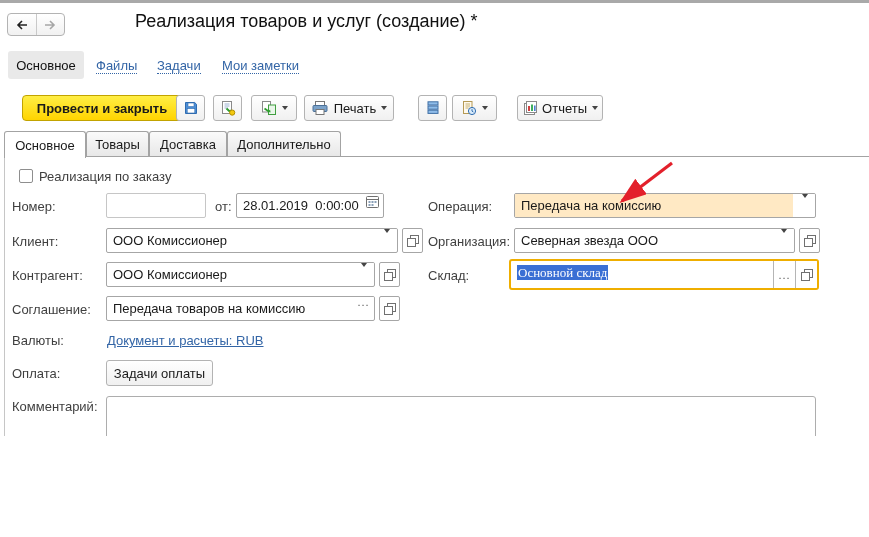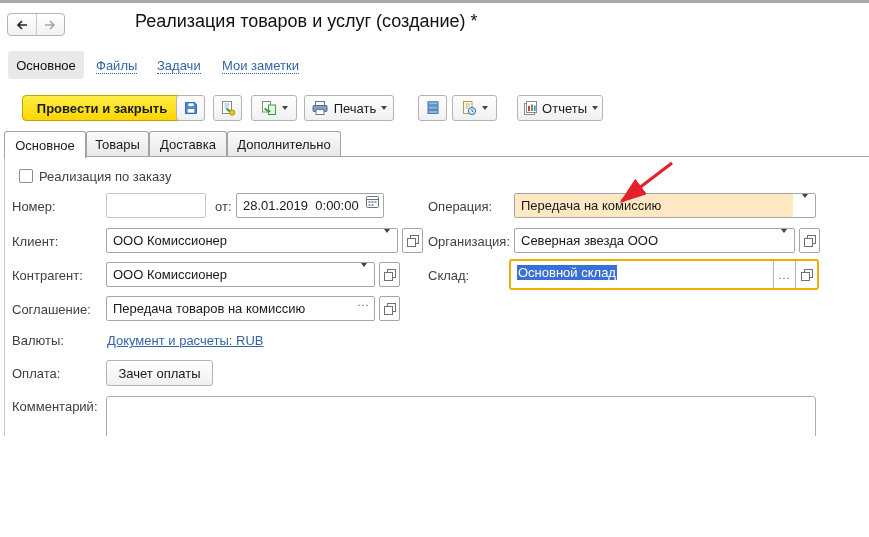--- a/index.html
+++ b/index.html
@@ -49,21 +49,21 @@
   .fseg{width:21px;display:flex;align-items:center;justify-content:center;background:#fff;cursor:pointer;}
   .fopen{position:absolute;width:21px;height:25px;box-sizing:border-box;border:1px solid #a6a6a6;
          border-radius:2px;background:#fff;display:flex;align-items:center;justify-content:center;cursor:pointer;}
   .ellip{color:#555;font-size:11px;letter-spacing:1px;line-height:10px;}
 
   .ninput{position:absolute;left:106px;top:193px;width:100px;height:25px;box-sizing:border-box;
           border:1px solid #c6c6c6;border-radius:2px;padding:0 6px;font:13px "Liberation Sans",sans-serif;}
 
   .focusring{position:absolute;left:509px;top:259px;width:310px;height:31px;box-sizing:border-box;
              border:2px solid #efae00;border-radius:3px;background:#fff;display:flex;align-items:stretch;overflow:hidden;}
-  .sel{background:#3a6fd4;color:#fff;padding:0 1px;}
+  .sel{background:#3a6fd4;color:#fff;padding:0 1px;font-family:Liberation Serif, serif;}
 
   .linkfield{position:absolute;color:#3365a6;text-decoration:underline;cursor:pointer;white-space:nowrap;}
   .btn-plain{position:absolute;box-sizing:border-box;background:linear-gradient(#fff,#f0f0f0);
              border:1px solid #b3b3b3;border-radius:3px;display:flex;align-items:center;justify-content:center;cursor:pointer;}
 
   .checkbox{position:absolute;left:19px;top:169px;width:14px;height:14px;box-sizing:border-box;
             border:1px solid #8e8e8e;border-radius:2px;background:#fff;cursor:pointer;}
 
   .comment{position:absolute;left:106px;top:396px;width:710px;height:85px;box-sizing:border-box;
            border:1px solid #adadad;border-radius:3px;resize:none;font:13px "Liberation Sans",sans-serif;
@@ -291,20 +291,20 @@
     <svg width="14" height="14">
       <rect x="4.5" y="1.5" width="8" height="8" fill="#fff" stroke="#707070"></rect>
       <rect x="1.5" y="4.5" width="8" height="8" fill="#fff" stroke="#707070"></rect>
     </svg>
   </div>
 
   <div class="lbl" style="left:12px;top:333px;">Валюты:</div>
   <div class="linkfield" style="left:107px;top:333px;">Документ и расчеты: RUB</div>
 
   <div class="lbl" style="left:12px;top:366px;">Оплата:</div>
-  <div class="btn-plain" style="left:106px;top:360px;width:107px;height:26px;">Зачет оплаты</div>
+  <div class="btn-plain" style="left:106px;top:360px;width:107px;height:26px;">Задачи оплаты</div>
 
   <div class="lbl" style="left:12px;top:399px;">Комментарий:</div>
   <textarea class="comment" style=""></textarea>
   <svg class="grip" width="9" height="9">
     <path d="M8 1L1 8M8 5L5 8" stroke="#9a9a9a" fill="none"></path>
   </svg>
 </div>
 
 </body></html>

